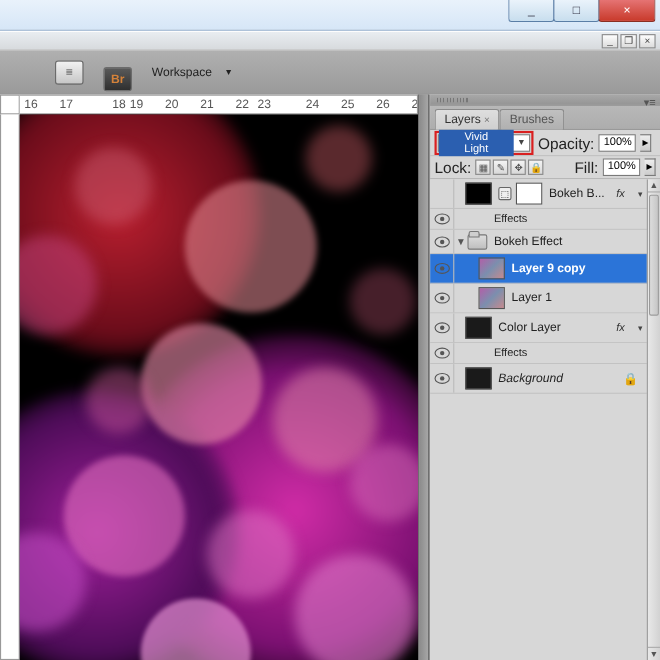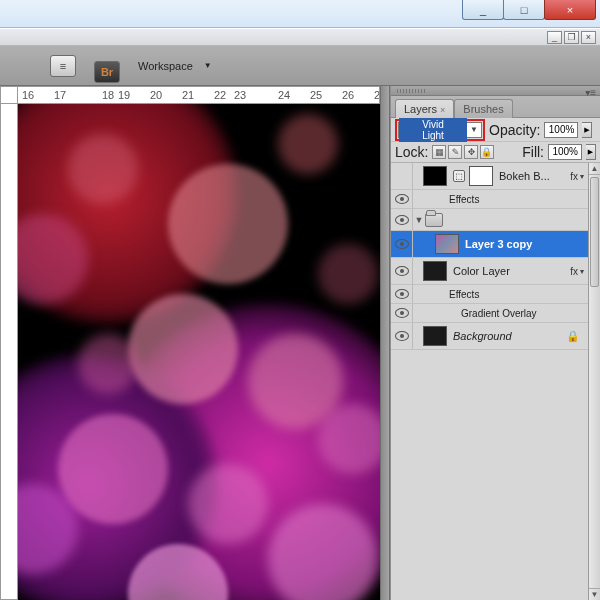--- a/index.html
+++ b/index.html
@@ -82,21 +82,21 @@
   .lthumb.mask{ background:#fff;}
   .lthumb.black{ background:#000;}
   .lthumb.checker{ background-image:linear-gradient(45deg,#ccc 25%,transparent 25%,transparent 75%,#ccc 75%),linear-gradient(45deg,#ccc 25%,transparent 25%,transparent 75%,#ccc 75%); background-size:8px 8px; background-position:0 0,4px 4px; background-color:#fff;}
   .lthumb.col{ background:linear-gradient(135deg,#b25fa8,#7b8fae,#c78a8e);}
   .lthumb.folder{ background:none; border:none; width:18px; height:14px; position:relative;}
   .lthumb.folder::before{content:""; position:absolute; inset:0; background:linear-gradient(#ddd,#bfbfbf); border:1px solid #777; border-radius:2px;}
   .lthumb.folder::after{content:""; position:absolute; left:1px; top:-3px; width:8px; height:4px; background:#cfcfcf; border:1px solid #777; border-radius:2px 2px 0 0;}
   .lname{ color:#222; white-space:nowrap; overflow:hidden; text-overflow:ellipsis; flex:1;}
   .lrow.selected{ background:#2b74d8;}
   .lrow.selected .lname{color:#fff; font-weight:bold;}
-  .fx{ font-size:10px; color:#333; margin-right:2px;}
+  .fx{ font-style:italic; font-size:10px; color:#333; margin-right:12px;}
   .fxarrow{ font-size:8px; color:#444; margin-right:4px;}
   .lock-ico{ font-size:11px; margin-right:8px; color:#555;}
   .link-ico{width:12px; height:12px; border:1px solid #666; border-radius:2px; display:inline-flex; align-items:center; justify-content:center; font-size:8px; margin-right:4px; background:#eee;}
   .sublabel{color:#222; font-size:10px;}
   .lrow.sub .eyecol{width:22px;}
   .lrow.sub{padding-left:0;}
 </style>
 </head>
 <body>
 
@@ -236,58 +236,60 @@
           <div style="width:36px"></div>
           <span class="sublabel">Effects</span>
         </div>
 
         <div class="lrow" style="height:22px">
           <div class="eyecol">
               <div class="eye"></div>
             </div>
           <span class="discl">▼</span>
           <div class="lthumb folder"></div>
+          <span class="lname">Bokeh Effect</span>
         </div>
 
         <div class="lrow selected">
           <div class="eyecol">
               <div class="eye"></div>
             </div>
           <div style="width:22px"></div>
           <div class="lthumb col"></div>
-          <span class="lname">Layer 3 copy</span>
-        </div>
-
+          <span class="lname">Layer 9 copy</span>
+        </div>
+
+        <div class="lrow">
+          <div class="eyecol">
+              <div class="eye"></div>
+            </div>
+          <div style="width:22px"></div>
+          <div class="lthumb col"></div>
+          <span class="lname">Layer 1</span>
+        </div>
 
 
 
         <div class="lrow">
           <div class="eyecol">
               <div class="eye"></div>
             </div>
           <div style="width:10px"></div>
           <div class="lthumb" style="background:#1a1a1a"></div>
           <span class="lname">Color Layer</span>
           <span class="fx">fx</span>
           <span class="fxarrow">▾</span>
         </div>
         <div class="lrow small sub">
           <div class="eyecol">
               <div class="eye"></div>
             </div>
           <div style="width:36px"></div>
           <span class="sublabel">Effects</span>
         </div>
-        <div class="lrow small sub">
-          <div class="eyecol">
-              <div class="eye"></div>
-            </div>
-          <div style="width:48px"></div>
-          <span class="sublabel">Gradient Overlay</span>
-        </div>
 
         <div class="lrow">
           <div class="eyecol">
               <div class="eye"></div>
             </div>
           <div style="width:10px"></div>
           <div class="lthumb" style="background:#1a1a1a"></div>
           <span class="lname" style="font-style:italic">Background</span>
           <span class="lock-ico">🔒</span>
         </div>

